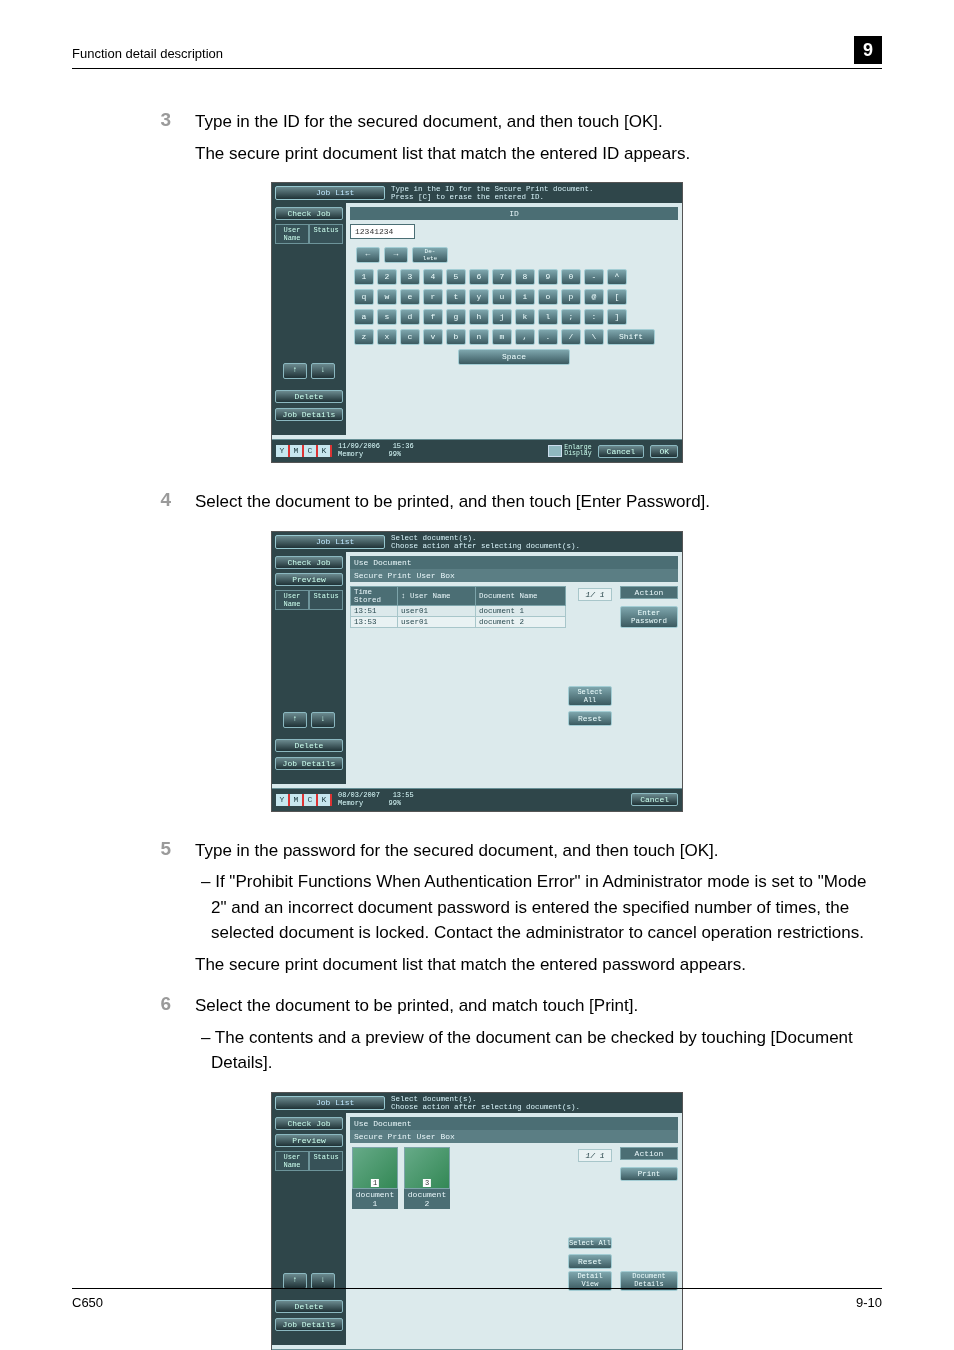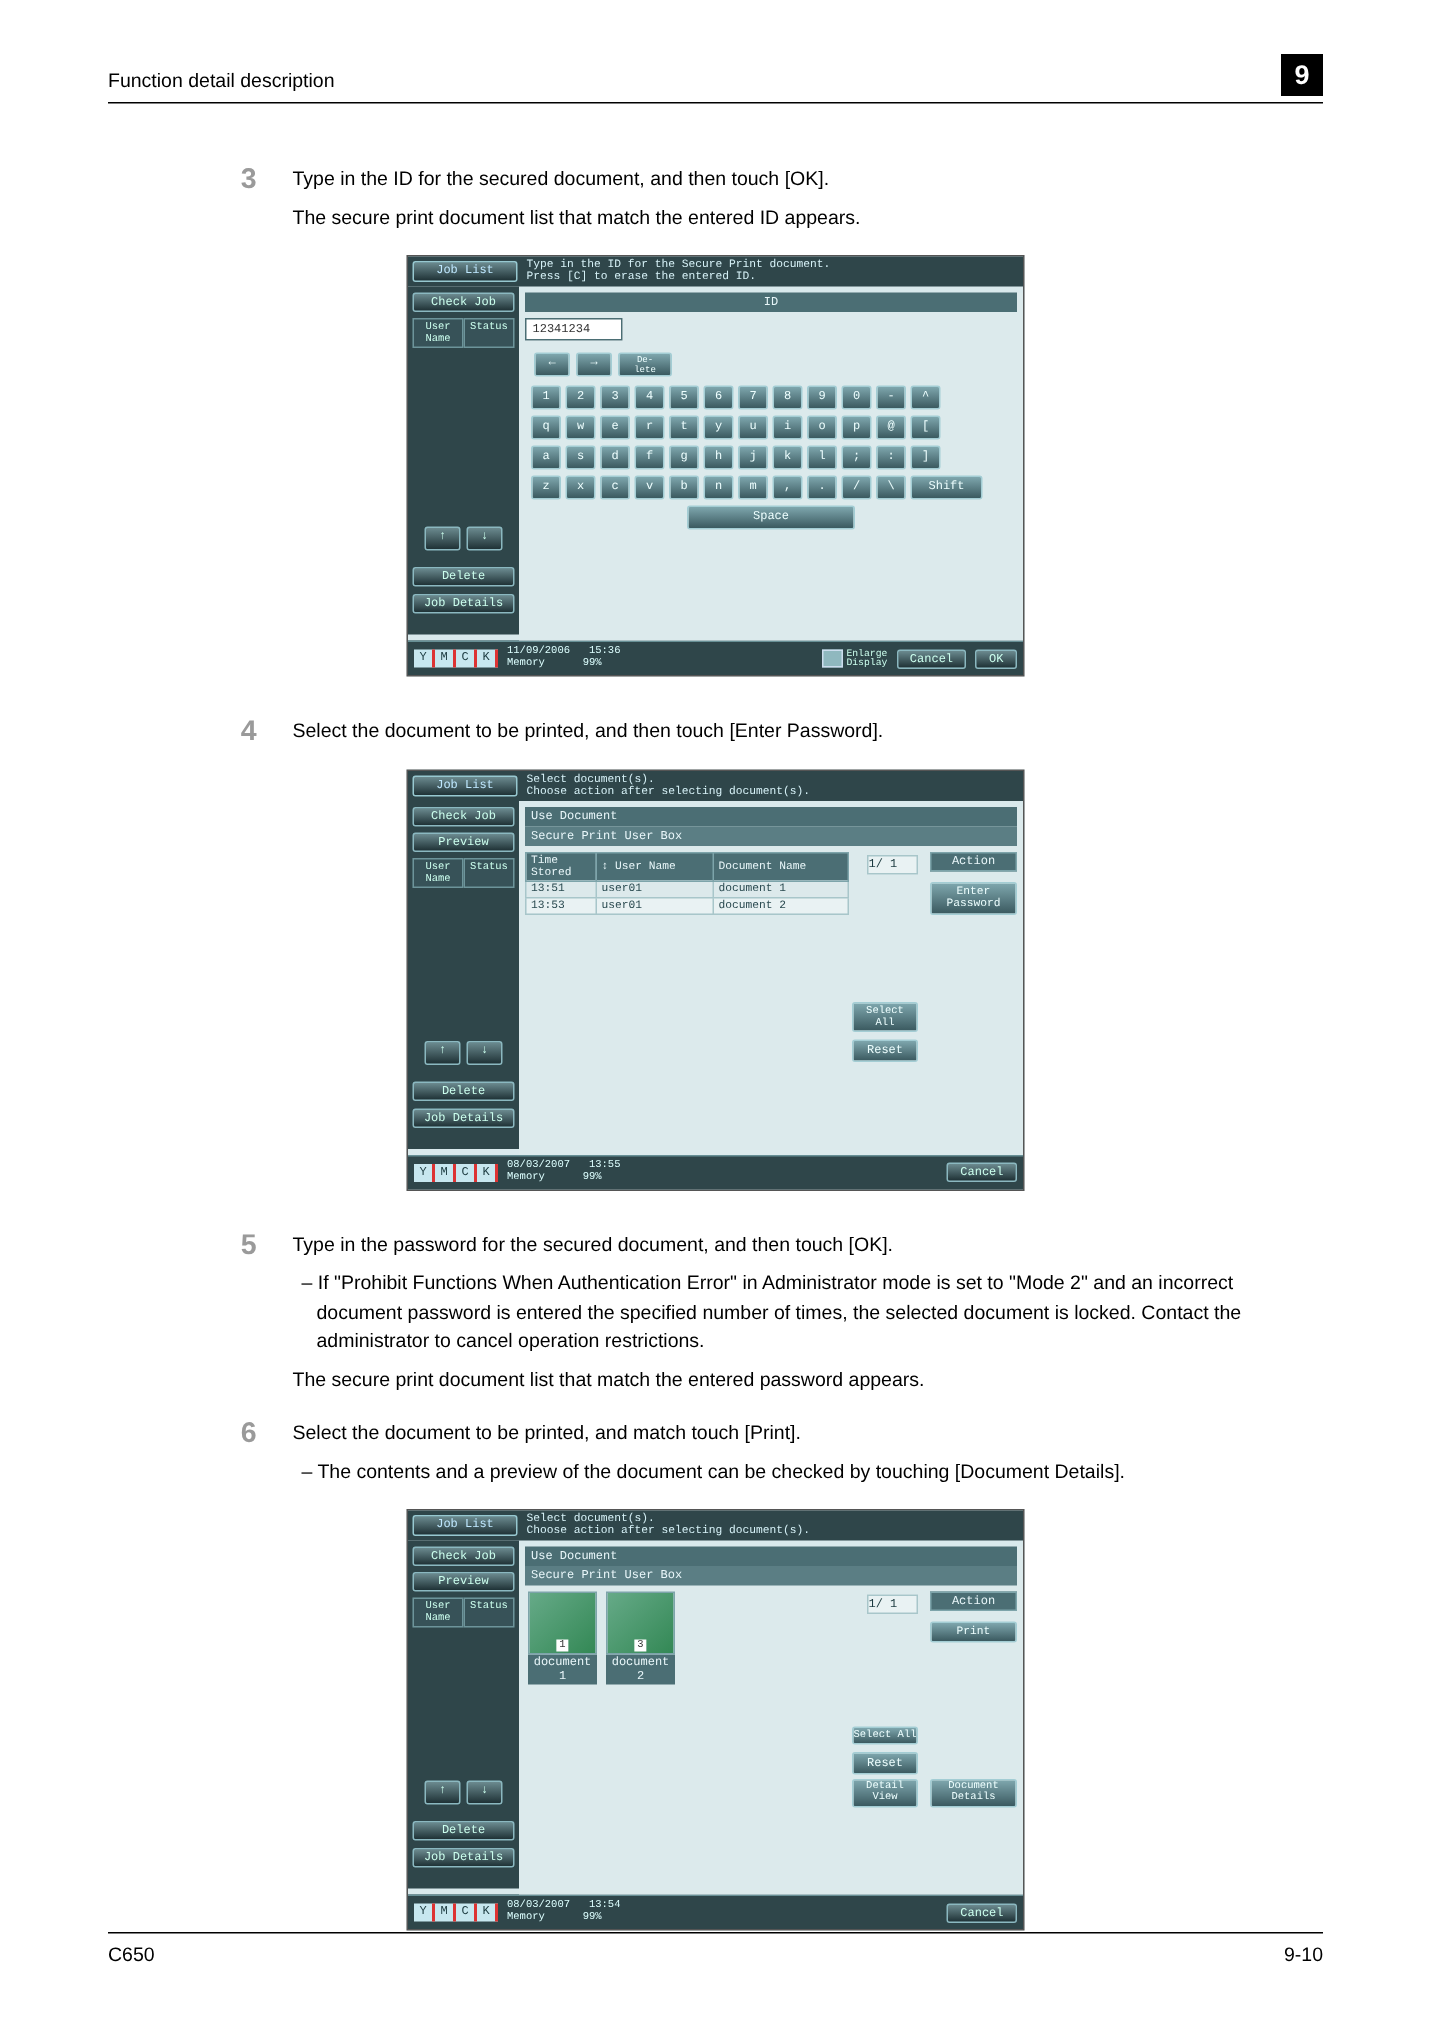--- a/index.html
+++ b/index.html
@@ -51,21 +51,21 @@
   .step-num {
     width: 24px;
     text-align: right;
     font-size: 19px;
     font-weight: bold;
     color: #9a9a9a;
     flex: 0 0 auto;
     margin-left: 75px;
   }
   .step-body {
-    font-size: 13px;
+    font-size: 17px;
     line-height: 1.5;
     flex: 1 1 auto;
   }
   .step-body p { margin: 0 0 6px 0; }
   .sub {
     padding-left: 16px;
     text-indent: -10px;
     margin: 0 0 6px 0;
   }
   .screens {
@@ -86,23 +86,24 @@
     display: flex;
     height: 20px;
     background: #2f464a;
   }
   .panel .topbar .tab {
     width: 68px;
     background: linear-gradient(#6b8a8f,#1f3236);
     color: #bfe8ff;
     border: 1px solid #97c8d0;
     margin: 3px 2px 3px 3px;
-    text-align: center;
+    text-align: left;
     line-height: 12px;
     border-radius: 2px;
+    padding-left: 40px;
   }
   .panel .topbar .tmsg {
     flex: 1;
     color: #d7f2f8;
     padding: 2px 4px;
     font-size: 7.5px;
     line-height: 1.1;
   }
   .panel .leftcol {
     float: left;
@@ -197,21 +198,21 @@
   .panel .subhdr {
     background:#5b7e84;color:#e9f7fa;margin:0 4px 4px 4px;padding:2px 4px;
   }
   .panel .listbox {
     margin:0 4px 4px 4px; position:relative; height:146px;
   }
   .panel .listbox table{border-collapse:collapse;width:66%;}
   .panel .listbox th{background:#4b6e74;color:#e9f7fa;border:1px solid #7da4aa;padding:1px 3px;font-weight:normal;text-align:left;font-size:7.5px;}
   .panel .listbox td{background:#e9f2f3;border:1px solid #a8c6ca;padding:1px 3px;font-size:7.5px;color:#2a4a50;}
   .panel .listbox td.sel{background:#dce9eb;}
-  .panel .listbox .pager{position:absolute;top:2px;right:66px;width:32px;background:#e9f2f3;border:1px solid #a8c6ca;padding:1px 0;}
+  .panel .listbox .pager{position:absolute;top:2px;right:66px;width:32px;background:#e9f2f3;border:1px solid #a8c6ca;text-align:center;padding:1px 0;font-style:italic;}
   .panel .listbox .actlbl{position:absolute;top:0;right:0;width:56px;background:#4b6e74;color:#e9f7fa;border:1px solid #7da4aa;text-align:center;padding:1px 0;}
   .panel .listbox .actbtn{position:absolute;right:0;width:56px;background:linear-gradient(#7ea6ad,#3b5a60);border:1px solid #a3cdd4;color:#eff;text-align:center;padding:2px 0;border-radius:2px;font-size:7.5px;}
   .panel .listbox .selall{position:absolute;right:66px;bottom:26px;width:42px;background:linear-gradient(#7ea6ad,#3b5a60);border:1px solid #a3cdd4;color:#eff;text-align:center;padding:1px 0;border-radius:2px;font-size:7px;}
   .panel .listbox .reset{position:absolute;right:66px;bottom:6px;width:42px;background:linear-gradient(#7ea6ad,#3b5a60);border:1px solid #a3cdd4;color:#eff;text-align:center;padding:2px 0;border-radius:2px;}
   .panel .listbox .detv{position:absolute;right:66px;bottom:-18px;width:42px;background:linear-gradient(#7ea6ad,#3b5a60);border:1px solid #a3cdd4;color:#eff;text-align:center;padding:1px 0;border-radius:2px;font-size:7px;line-height:1.1;}
   .panel .listbox .docdet{position:absolute;right:0;bottom:-18px;width:56px;background:linear-gradient(#7ea6ad,#3b5a60);border:1px solid #a3cdd4;color:#eff;text-align:center;padding:1px 0;border-radius:2px;font-size:7px;line-height:1.1;}
   .panel .thumbs{display:flex;gap:6px;margin:2px 0 0 2px;}
   .panel .thumbs .th{width:46px;}
   .panel .thumbs .th .pic{height:40px;background:linear-gradient(135deg,#6a8,#385);border:1px solid #7da4aa;position:relative;}
   .panel .thumbs .th .pic .n{position:absolute;bottom:1px;left:50%;transform:translateX(-50%);background:#fff;color:#333;font-size:7px;padding:0 2px;}

